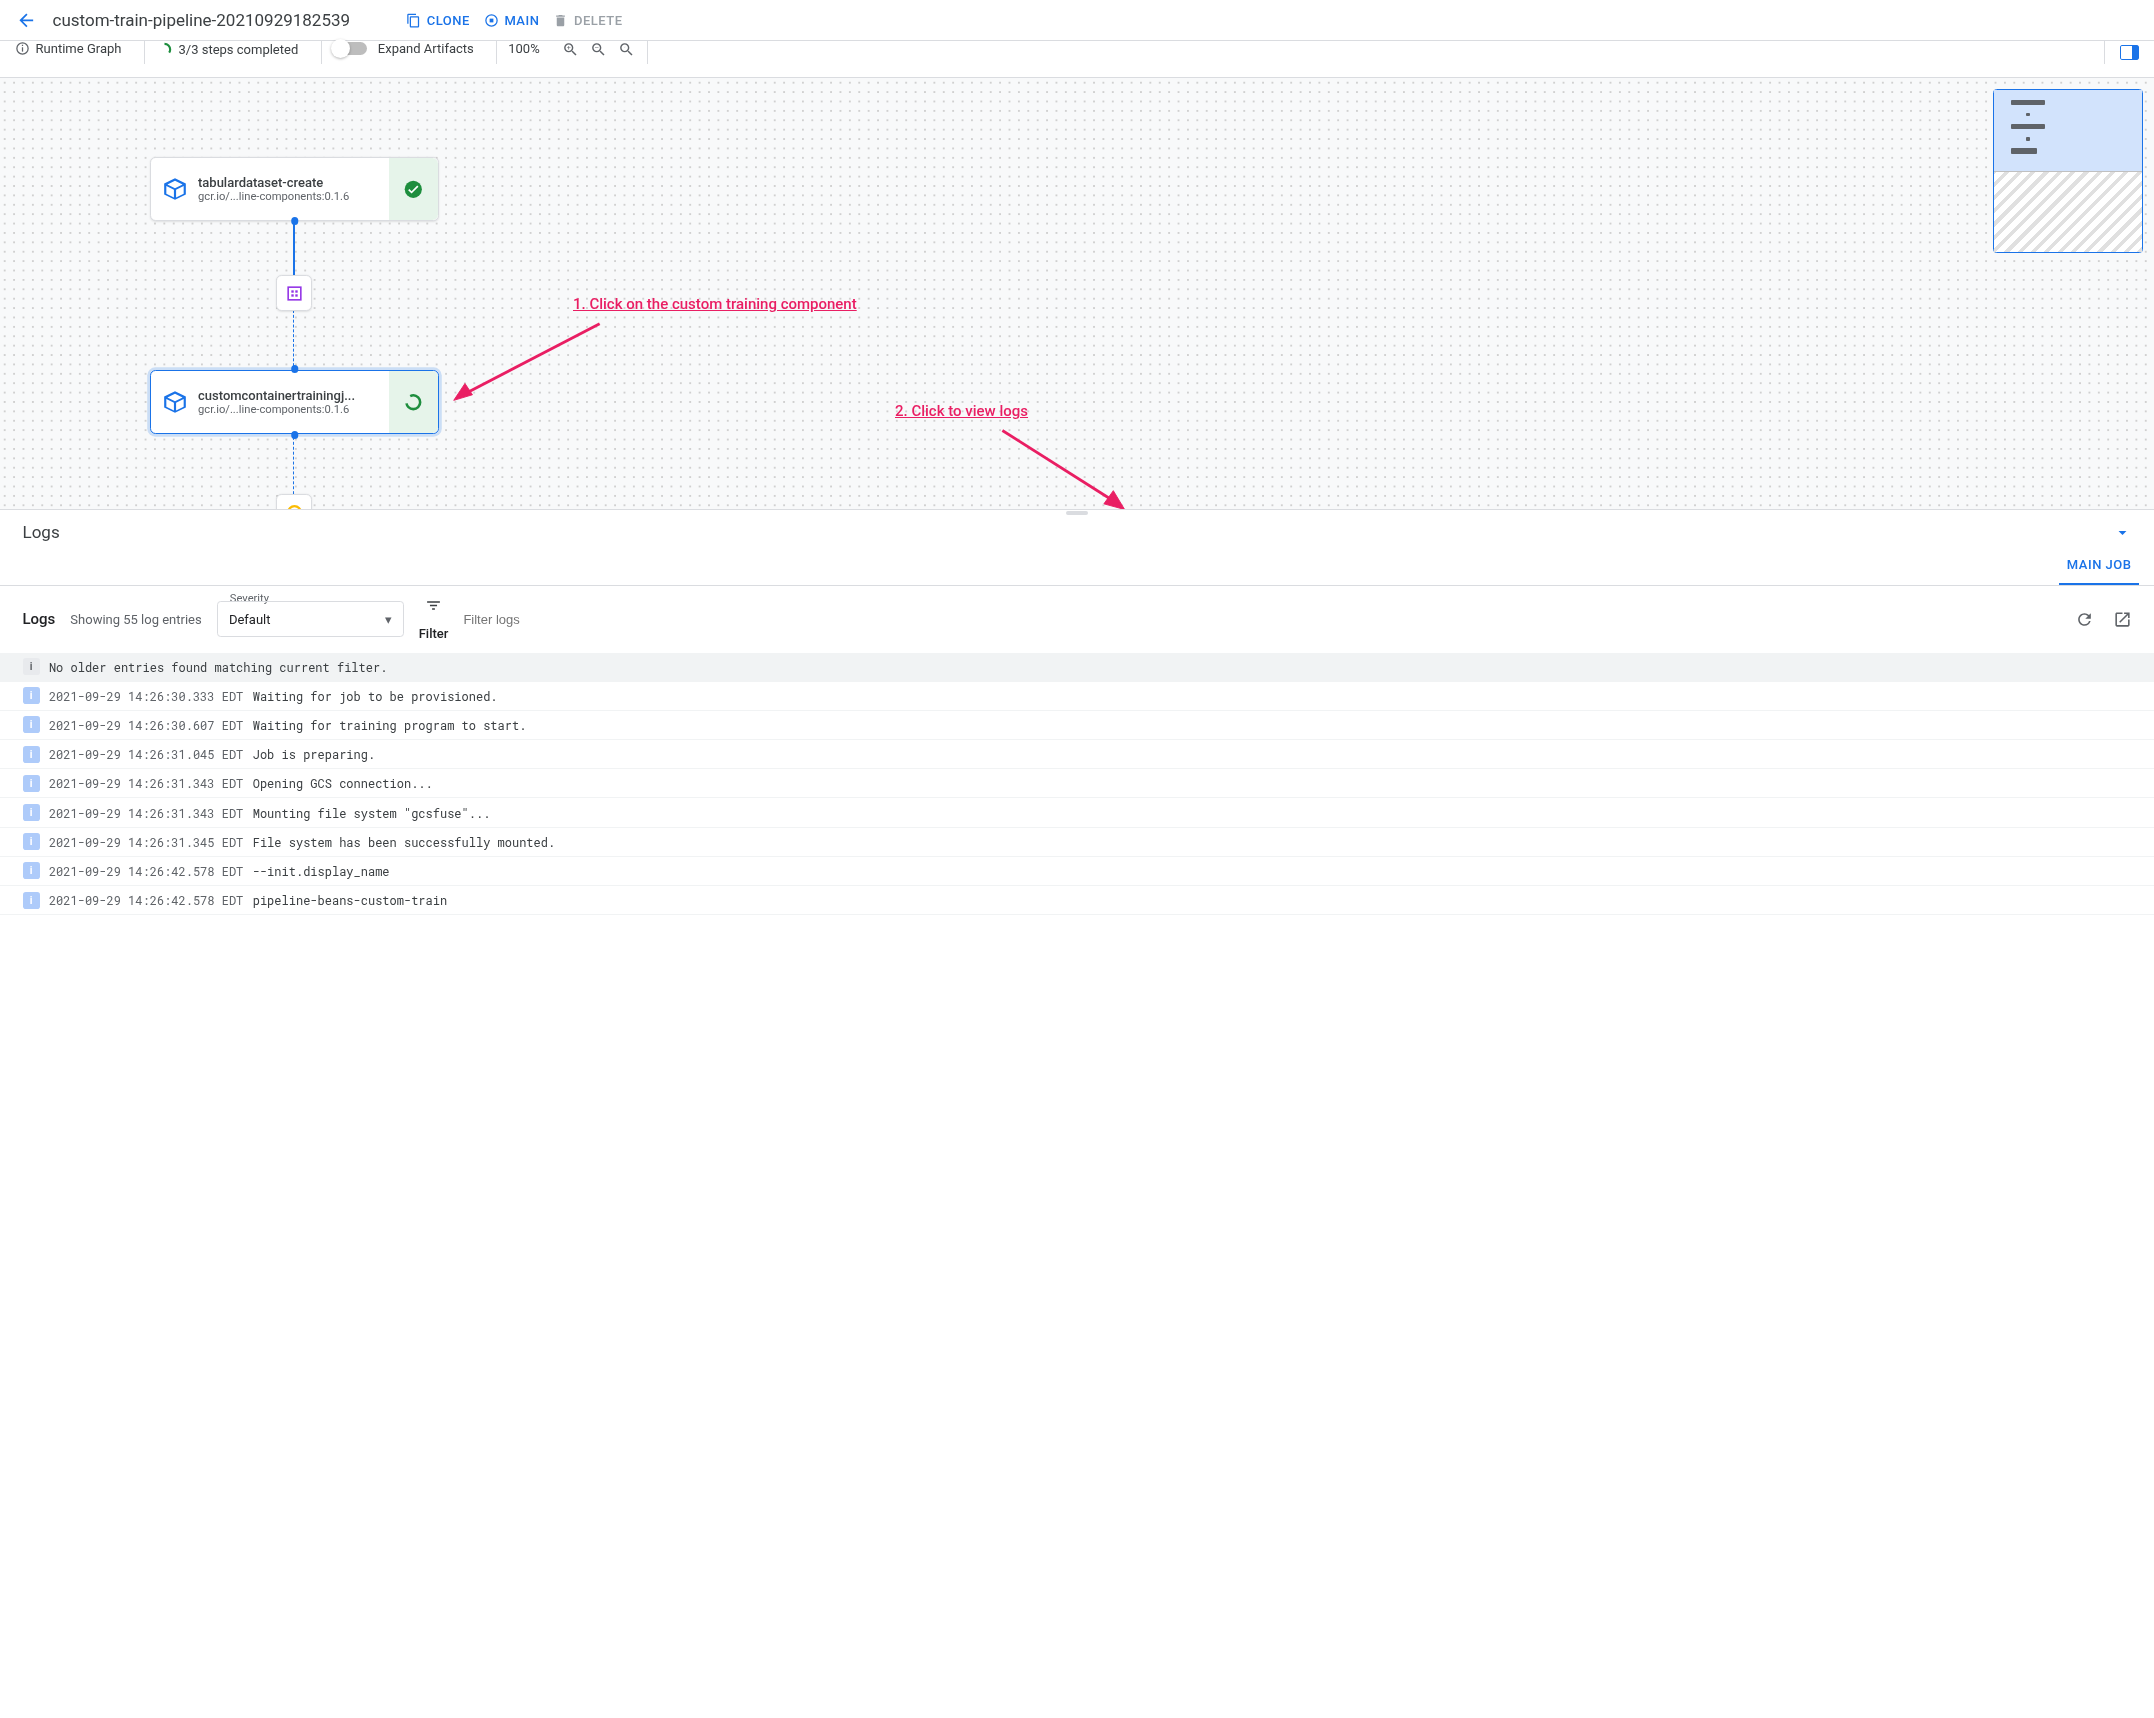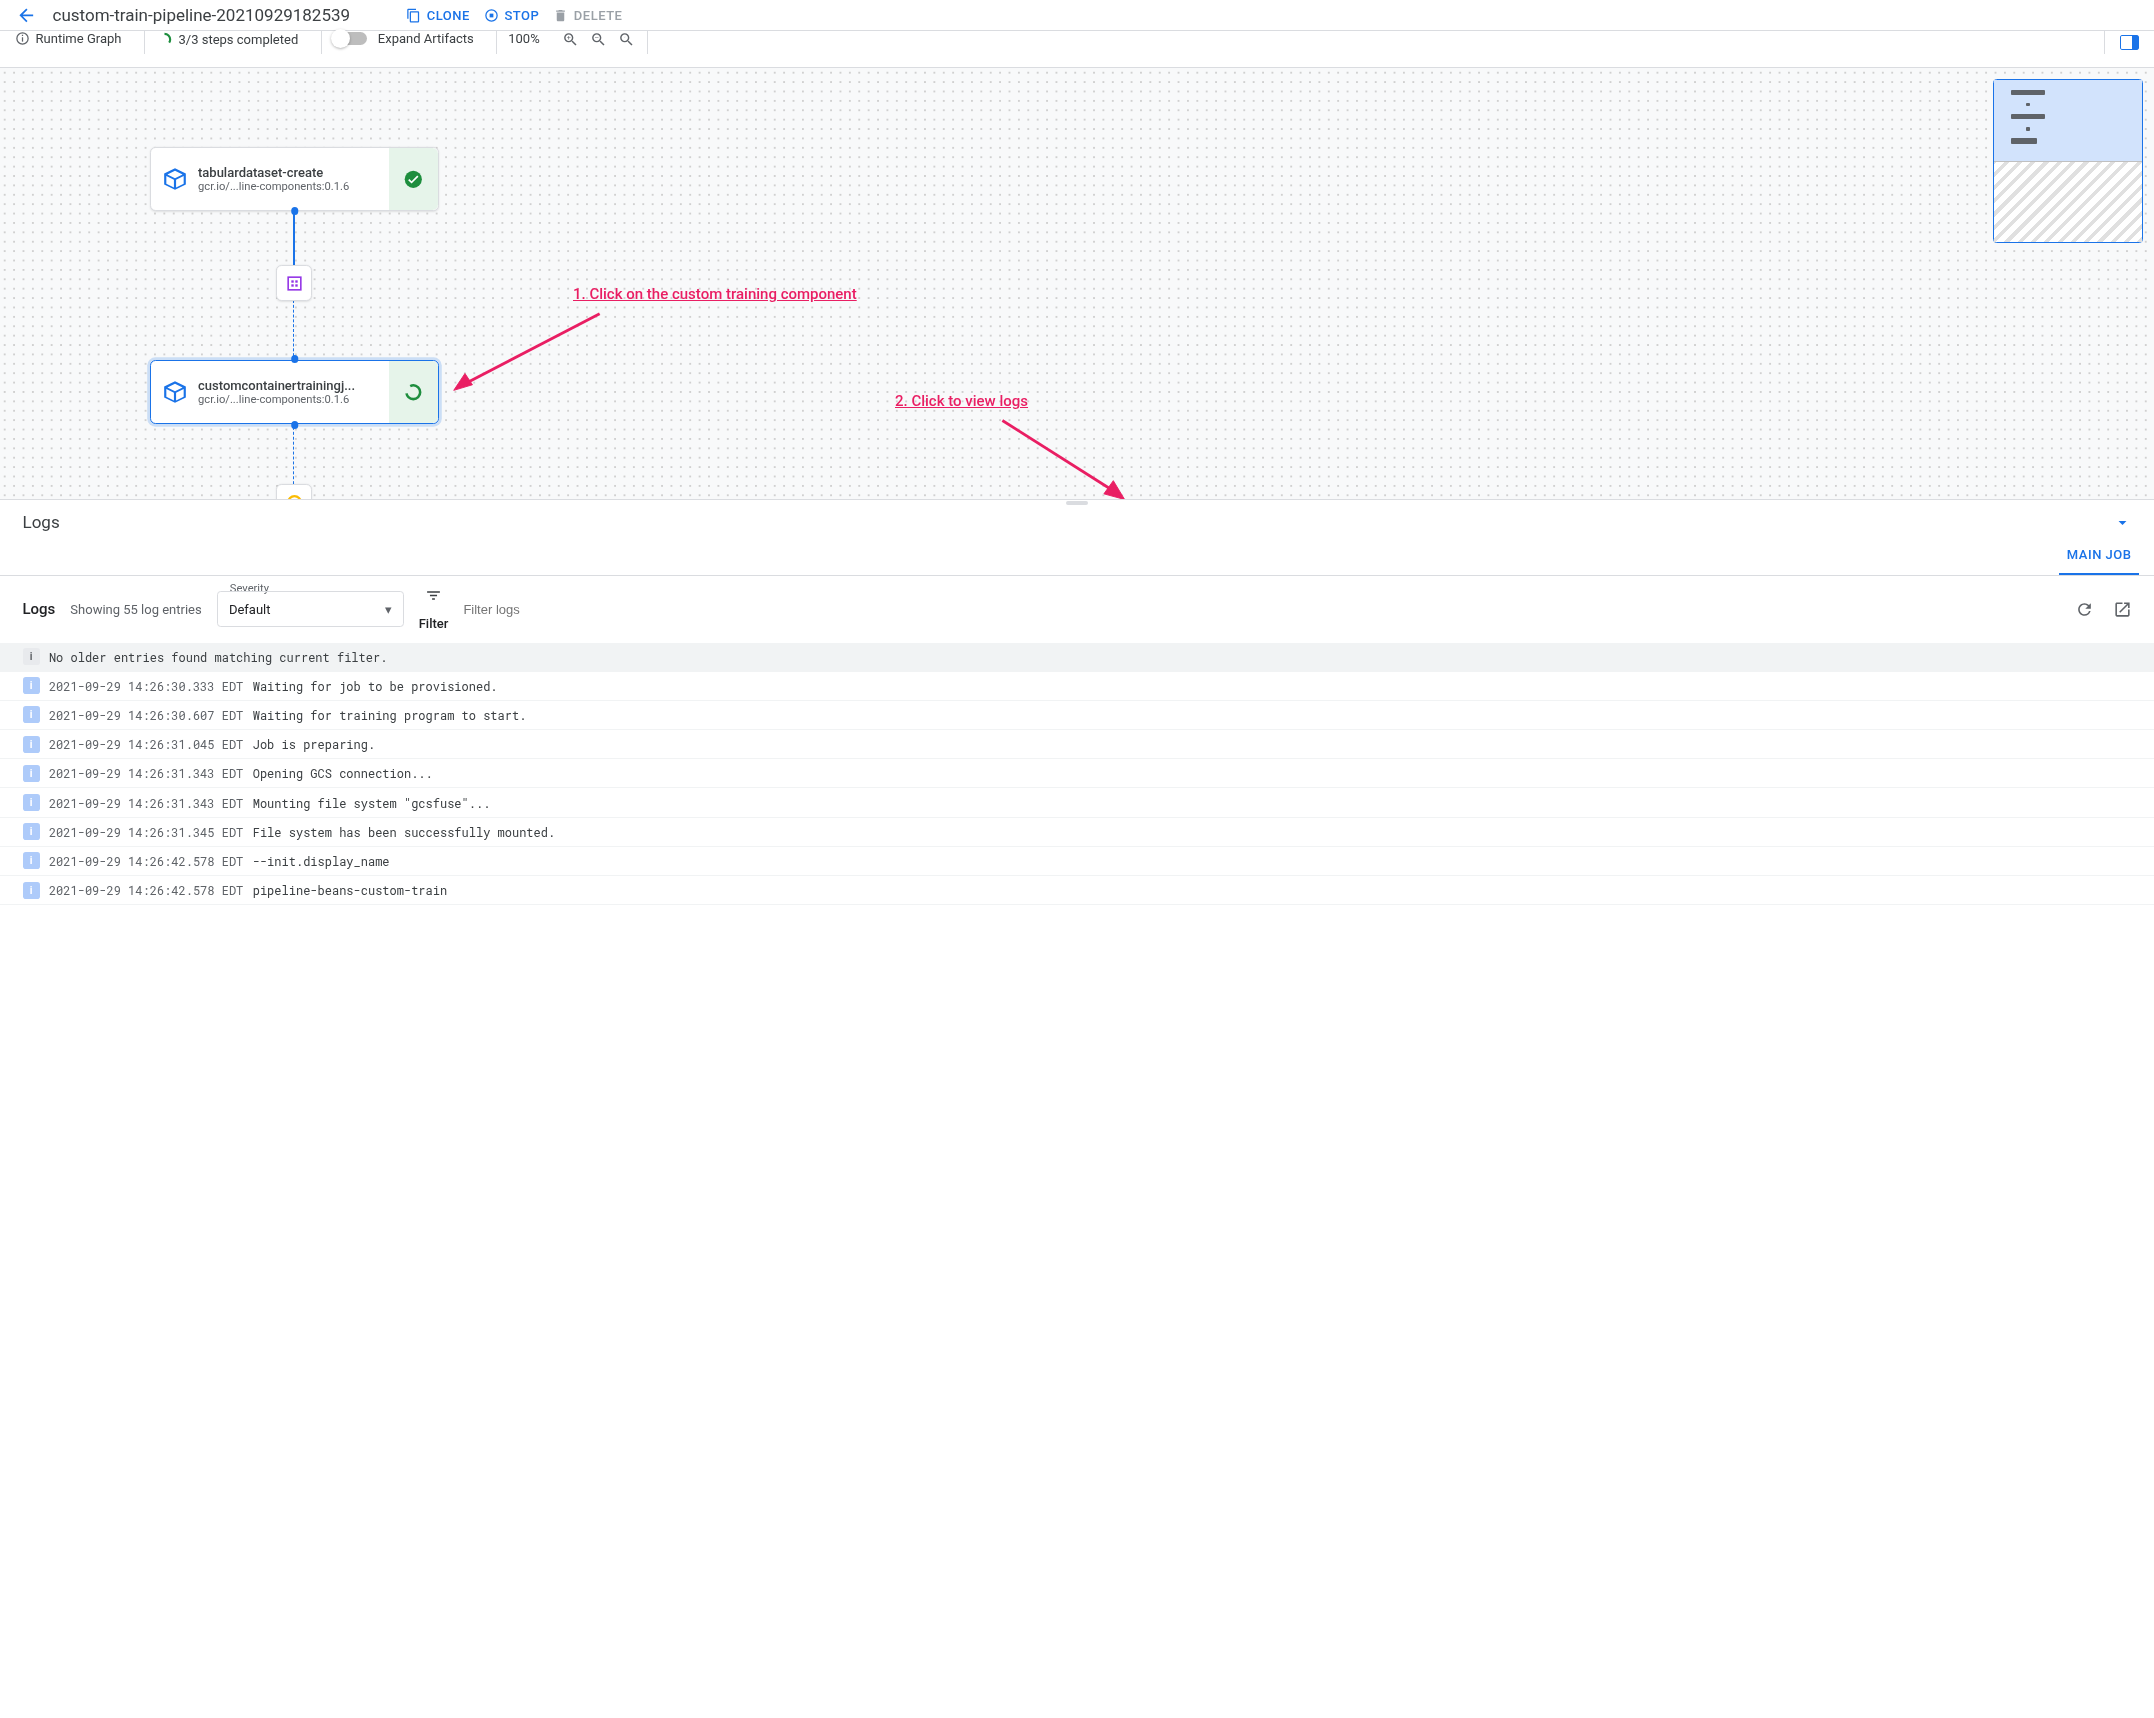--- a/index.html
+++ b/index.html
@@ -6,21 +6,21 @@
 body {
   font-family: 'Google Sans', Roboto, Arial, sans-serif;
   font-size: 13px;
   color: #202124;
   background: #fff;
   overflow: hidden;
 }
 .header {
   display: flex;
   align-items: center;
-  height: 31px;
+  height: 41px;
   padding: 0 15px;
   border-bottom: 0.9px solid #dadce0;
 }
 .back-btn {
   width: 22.5px; height: 22.5px;
   display: flex; align-items: center; justify-content: center;
   margin-right: 15px;
   cursor: pointer;
   color: #1a73e8;
 }
@@ -372,21 +372,21 @@
       <svg width="15" height="15" viewBox="0 0 24 24">
           <path fill="#1a73e8" d="M16 1H4c-1.1 0-2 .9-2 2v14h2V3h12V1zm3 4H8c-1.1 0-2 .9-2 2v14c0 1.1.9 2 2 2h11c1.1 0 2-.9 2-2V7c0-1.1-.9-2-2-2zm0 16H8V7h11v14z"></path>
         </svg>
       <span>CLONE</span>
     </div>
     <div class="header-btn">
       <svg width="15" height="15" viewBox="0 0 24 24">
           <circle cx="12" cy="12" r="9" fill="none" stroke="#1a73e8" stroke-width="2"></circle>
           <rect x="9" y="9" width="6" height="6" fill="#1a73e8"></rect>
         </svg>
-      <span>STOP</span>
+      <span>MAIN</span>
     </div>
     <div class="header-btn disabled">
       <svg width="15" height="15" viewBox="0 0 24 24">
           <path fill="#9aa0a6" d="M6 19c0 1.1.9 2 2 2h8c1.1 0 2-.9 2-2V7H6v12zM19 4h-3.5l-1-1h-5l-1 1H5v2h14V4z"></path>
         </svg>
       <span>DELETE</span>
     </div>
   </div>
 </div>
 

